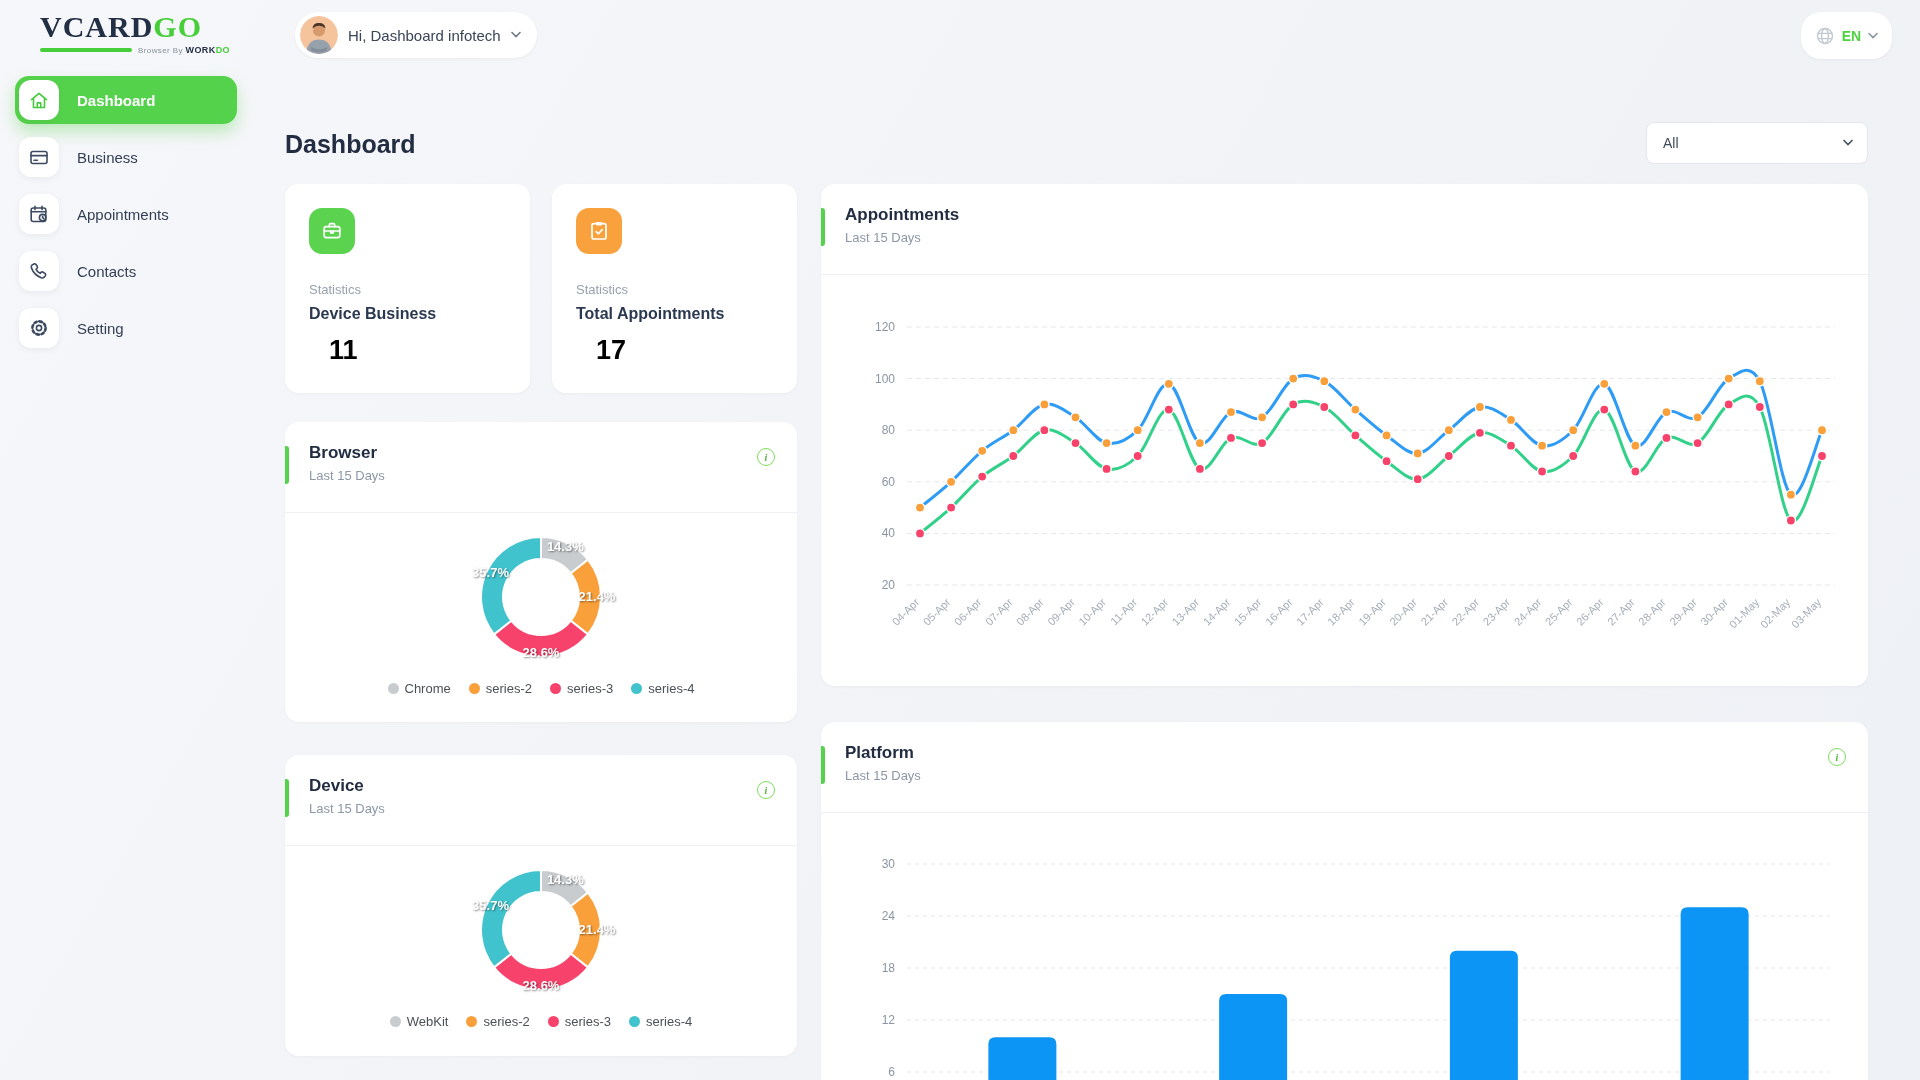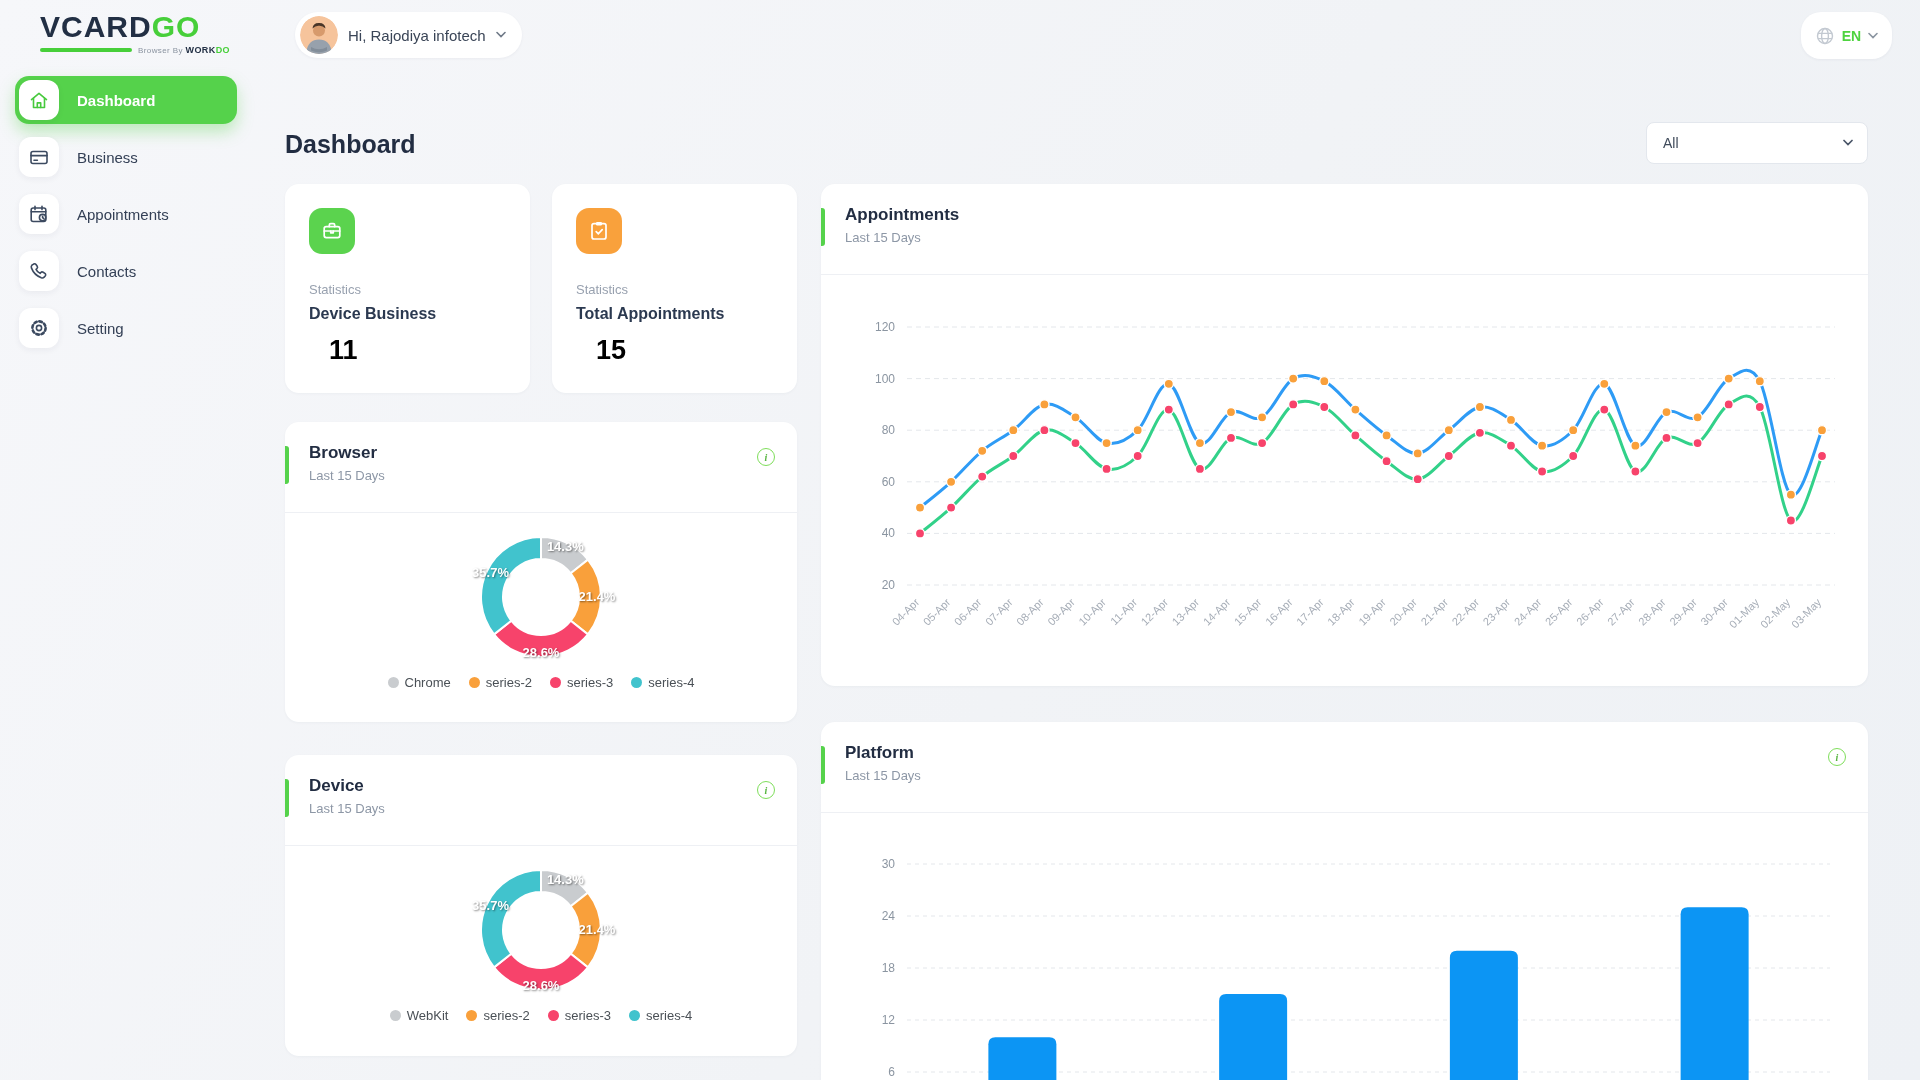--- a/index.html
+++ b/index.html
@@ -5,21 +5,21 @@
   * { margin:0; padding:0; box-sizing:border-box; }
   html,body { width:1920px; height:1080px; overflow:hidden; }
   body {
     font-family:"Liberation Sans", sans-serif;
     background:linear-gradient(120deg,#f6f7fa 0%, #f1f3f6 55%, #eef1f5 100%);
     color:#2b3950; position:relative;
   }
 
   
   .logo { position:absolute; left:40px; top:12px; width:230px; }
-  .logo-text { font-size:30px; font-weight:800; letter-spacing:1px; line-height:30px; }
+  .logo-text { font-size:30px; font-weight:800; letter-spacing:1px; line-height:30px;font-family:Liberation Serif, serif; }
   .logo-text .dark { color:#222f44; }
   .logo-text .green { color:#47cf3a; }
   .logo-sub { display:flex; align-items:center; gap:6px; margin-top:3px; }
   .logo-bar { width:92px; height:4px; border-radius:2px; background:#47cf3a; }
   .logo-powered { font-size:8px; color:#8a93a0; letter-spacing:.4px; }
   .logo-powered b { color:#222f44; font-size:9px; }
   .logo-powered b .green { color:#47cf3a; }
 
   .user-chip { position:absolute; left:295px; top:12px; height:46px; background:#fff;
     border-radius:23px; display:flex; align-items:center; gap:10px; padding:4px 16px 4px 5px;
@@ -65,21 +65,21 @@
   .chart-head { position:relative; height:91px; border-bottom:1px solid #eef0f4; }
   .accent { position:absolute; left:0; top:24px; width:4px; height:38px; background:#55d24b;
     border-radius:0 3px 3px 0; }
   .chart-title { position:absolute; left:24px; top:21px; font-size:17px; font-weight:bold; color:#222d42; }
   .chart-sub { position:absolute; left:24px; top:46px; font-size:13px; color:#8d97a6; }
   .info-ic { position:absolute; right:22px; top:26px; width:18px; height:18px; border:1.6px solid #7ede5a;
     border-radius:50%; color:#55b43e; font-size:10px; font-weight:bold; display:flex;
     align-items:center; justify-content:center; cursor:pointer; font-family:"Liberation Serif",serif; font-style:italic; }
 
   .donut-wrap { display:flex; flex-direction:column; align-items:center; }
-  .donut-legend { display:flex; gap:18px; justify-content:center; margin-top:0; }
+  .donut-legend { display:flex; gap:18px; justify-content:center; margin-top:6px; }
   .legend-item { display:flex; align-items:center; gap:6px; cursor:pointer; }
   .legend-dot { width:11px; height:11px; border-radius:50%; }
   .legend-lbl { font-size:13px; color:#4a5056; }
 
   svg text { font-family:"Liberation Sans", sans-serif; }
   .donut-lbl { fill:#fff; font-size:13px; font-weight:bold; text-shadow:1px 1px 2px rgba(0,0,0,.45); }
   .ytick { fill:#8b95a1; font-size:12px; }
   .xtick { fill:#a6adb7; font-size:11px; }
 </style>
 </head>
@@ -96,21 +96,21 @@
 <div class="user-chip">
   <span class="avatar">
     <svg width="38" height="38" viewBox="0 0 38 38">
       <circle cx="19" cy="19" r="19" fill="#f6c49c"></circle>
       <circle cx="19" cy="14.5" r="6" fill="#d79a6c"></circle>
       <path d="M12.5 12.5 Q13 6.8 19 7 Q25 6.8 25.5 12.5 Q22.5 9.5 19 9.8 Q15.5 9.5 12.5 12.5Z" fill="#4a3628"></path>
       <path d="M6 38 C7 27.5 12 23.5 19 23.5 C26 23.5 31 27.5 32 38 Z" fill="#97a1ac"></path>
       <path d="M11 31 q8 4.5 16 0 l0 3.4 q-8 3.6 -16 0 Z" fill="#828d99"></path>
     </svg>
   </span>
-  <span class="name">Hi, Rajodiya infotech</span>
+  <span class="name">Hi, Dashboard infotech</span>
   <svg class="chev" viewBox="0 0 10 7">
       <path d="M1 1l4 4 4-4" fill="none" stroke="#707a88" stroke-width="1.6" stroke-linecap="round"></path>
     </svg>
 </div>
 
 <div class="lang-pill">
   <svg width="20" height="20" viewBox="0 0 20 20">
     <g fill="none" stroke="#c3c9d1" stroke-width="1.4">
       <circle cx="10" cy="10" r="7.5"></circle>
         <ellipse cx="10" cy="10" rx="3.4" ry="7.5"></ellipse>
@@ -201,21 +201,21 @@
     <div class="card stat-card" style="left: 552px;">
       <div class="stat-icon" style="background: rgb(249, 161, 60);">
         <svg width="24" height="24" viewBox="0 0 24 24" fill="none" stroke="#fff" stroke-width="1.7" stroke-linecap="round" stroke-linejoin="round">
           <rect x="5" y="4.6" width="14" height="15.4" rx="2"></rect>
           <rect x="9" y="3" width="6" height="3.4" rx="1.2" fill="#fff" stroke="none"></rect>
           <path d="M9.2 12.6l2.2 2.2 3.8-4.2"></path>
         </svg>
       </div>
       <div class="stat-label">Statistics</div>
       <div class="stat-title">Total Appointments</div>
-      <div class="stat-value">15</div>
+      <div class="stat-value">17</div>
     </div>
   </div>
 
 <div class="card" style="left:285px; top:422px; width:512px; height:300px;">
   <div class="chart-head">
     <div class="accent"></div>
     <div class="chart-title">Browser</div>
     <div class="chart-sub">Last 15 Days</div>
     <div class="info-ic">i</div>
   </div>

